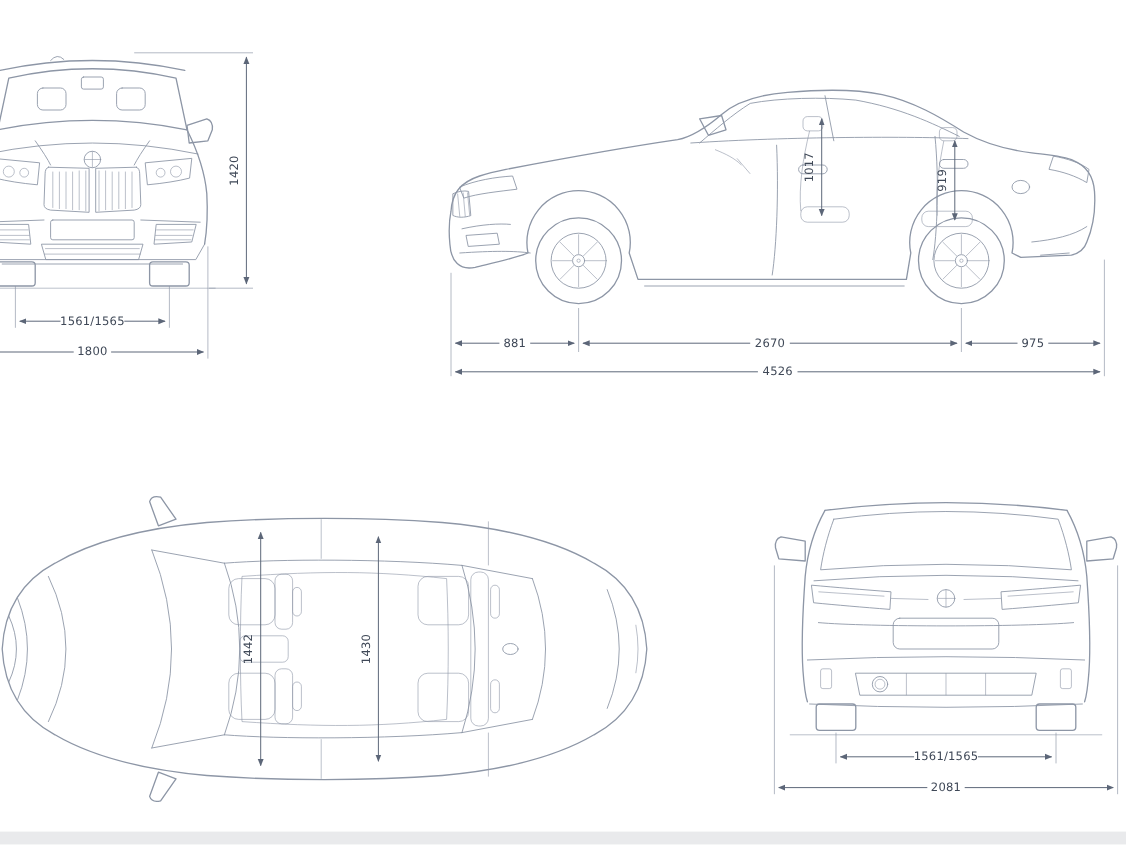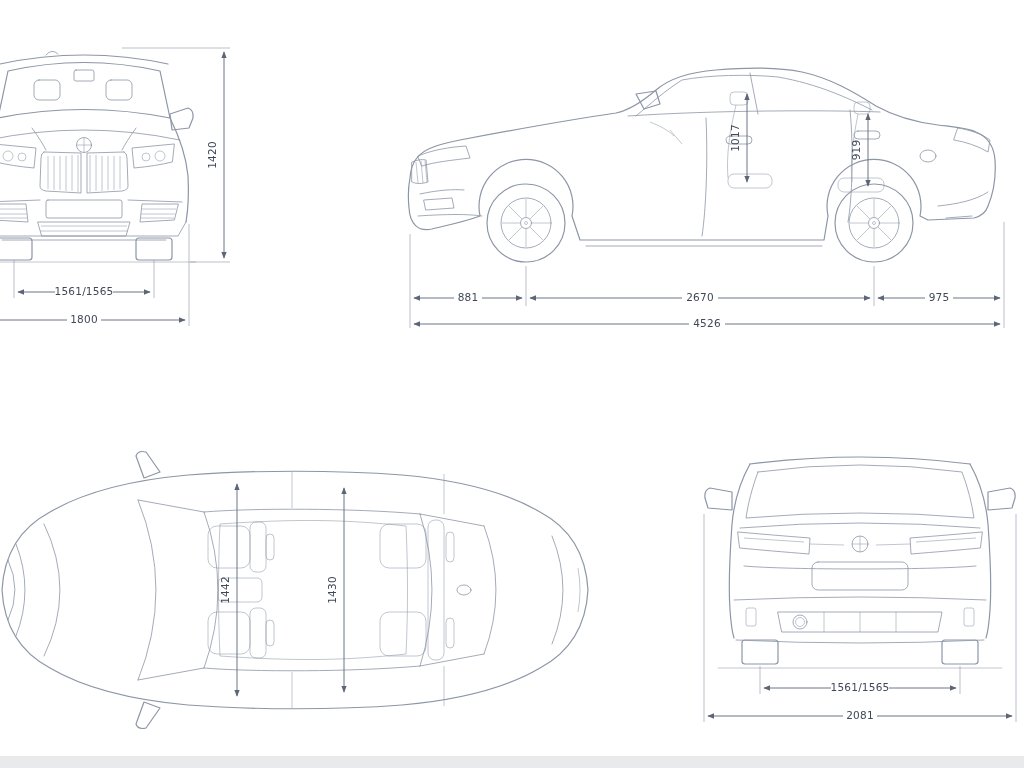--- a/index.html
+++ b/index.html
@@ -113,21 +113,21 @@
         <text class="lbl" text-anchor="middle" x="112" y="291">1561/1565</text>
 
         <path class="el" d="M 7,220 V 322 M 217,220 V 322"></path>
         <path class="dl" d="M 11,316 H 213" marker-start="url(#m1)" marker-end="url(#m1)"></path>
         <rect class="bg" x="95" y="309" width="34" height="13"></rect>
         <text class="lbl" text-anchor="middle" x="112" y="319">1800</text>
       </g>
     </svg>
   </div>
 
-  <div class="panel" style="left:398px;top:10px">
+  <div class="panel" style="left:398px;top:24px">
     <svg width="626" height="330" viewBox="0 0 626 330">
       <defs>
         <marker id="m2" viewBox="0 0 10 10" refX="9" refY="5" markerWidth="7.5" markerHeight="7.5" orient="auto-start-reverse">
           <path class="arr" d="M0,1L10,5L0,9z"></path>
         </marker>
       </defs>
       <g>
         <path class="o" d="M 12,168 C 13,152 20,142 38,136 C 44,134 52,132 62,130 C 120,119 170,110 218,103 C 232,100 244,92 258,80 C 272,68 292,62 318,60 C 352,57 380,57 404,62 C 432,68 456,82 478,96 C 496,106 516,112 540,115 C 556,117 570,118 578,122 C 590,127 596,136 597,150 C 598,165 596,182 590,196 C 588,202 584,206 576,208 L 530,210 L 522,206 A 47,47 0 1 0 430,206 L 426,230 L 182,230 L 174,206 A 47,47 0 1 0 82,206 C 66,212 46,216 34,219 C 20,222 12,214 11,198 C 10,188 10,178 12,168 Z"></path>
 
         <path class="d" d="M 230,106 C 320,100 430,100 482,102"></path>

